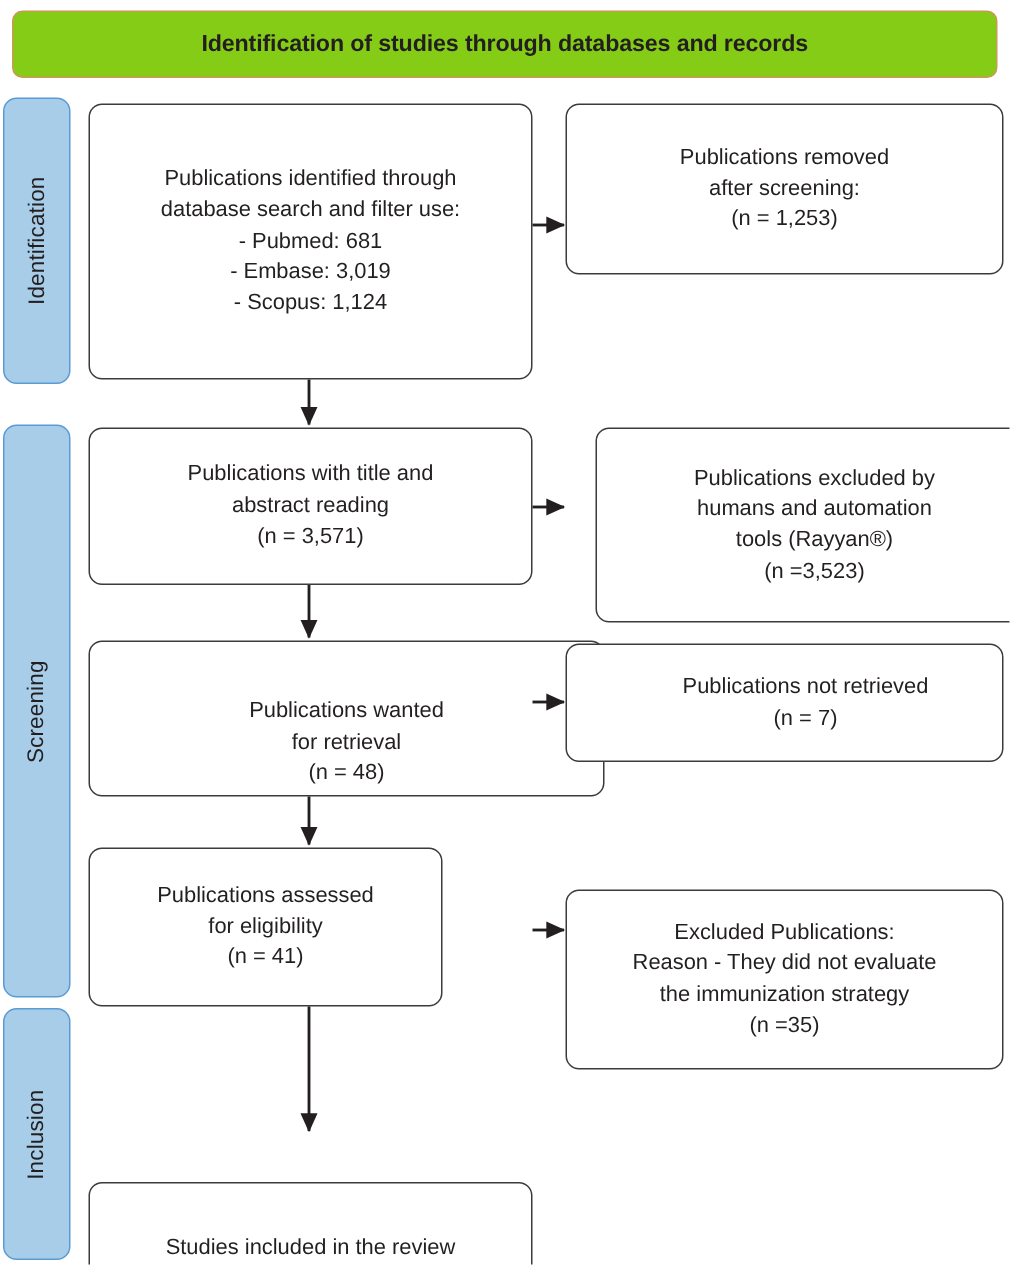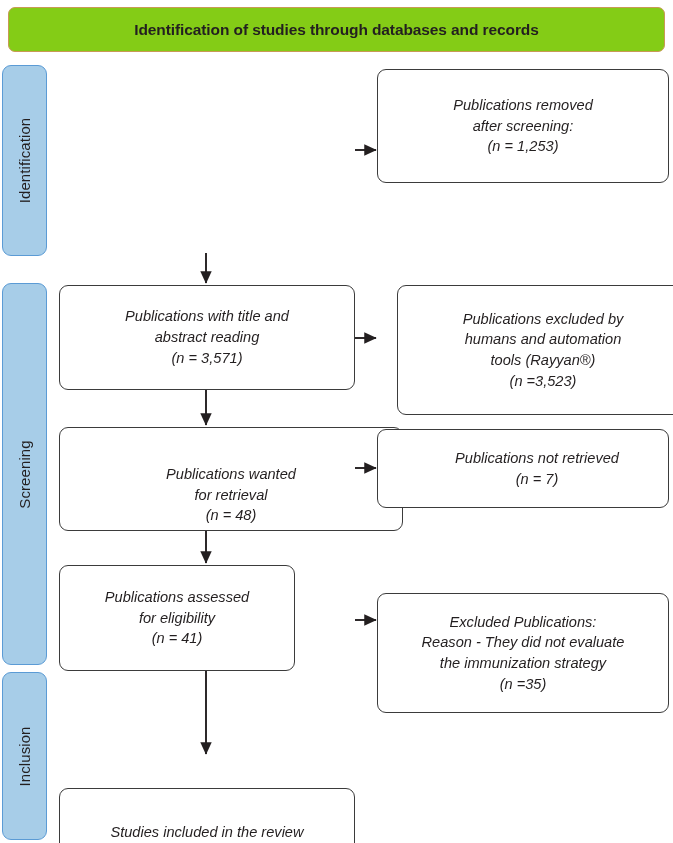--- a/index.html
+++ b/index.html
@@ -75,21 +75,21 @@
     border-radius: 9px;
     display: flex;
     align-items: center;
     justify-content: center;
     text-align: center;
     font-size: 14.6px;
     line-height: 1.42;
     color: #231f20;
     padding: 4px 8px;
   }
-  .flow-box .box-text { white-space: pre-line; font-style: italic; }
+  .flow-box .box-text { white-space: pre-line; }
 
   
   #box-identified   { left: 59px; top: 69px;  width: 296px; height: 184px; }
   #box-title-abs    { left: 59px; top: 285px; width: 296px; height: 105px; }
   #box-wanted       { left: 59px; top: 427px; width: 344px; height: 104px; align-items: flex-end; }
   #box-eligibility  { left: 59px; top: 565px; width: 236px; height: 106px; }
   #box-included     { left: 59px; top: 788px; width: 296px; height: 109px; }
 
   
   #box-removed      { left: 377px; top: 69px;  width: 292px; height: 114px; }
@@ -119,20 +119,27 @@
   <div class="stage-label" id="stage-identification">
     <span class="stage-text">Identification</span>
   </div>
   <div class="stage-label" id="stage-screening">
     <span class="stage-text">Screening</span>
   </div>
   <div class="stage-label" id="stage-inclusion">
     <span class="stage-text">Inclusion</span>
   </div>
 
+  <div class="flow-box" id="box-identified">
+    <span class="box-text">Publications identified through
+database search and filter use:
+- Pubmed: 681
+- Embase: 3,019
+- Scopus: 1,124</span>
+  </div>
   <div class="flow-box" id="box-title-abs">
     <span class="box-text">Publications with title and
 abstract reading
 (n = 3,571)</span>
   </div>
   <div class="flow-box" id="box-wanted">
     <span class="box-text">Publications wanted
 for retrieval
 (n = 48)</span>
   </div>

